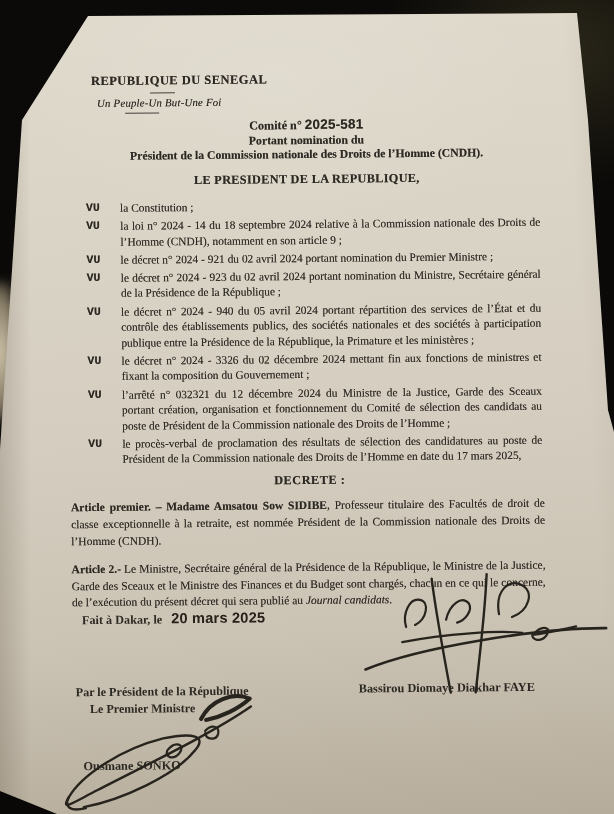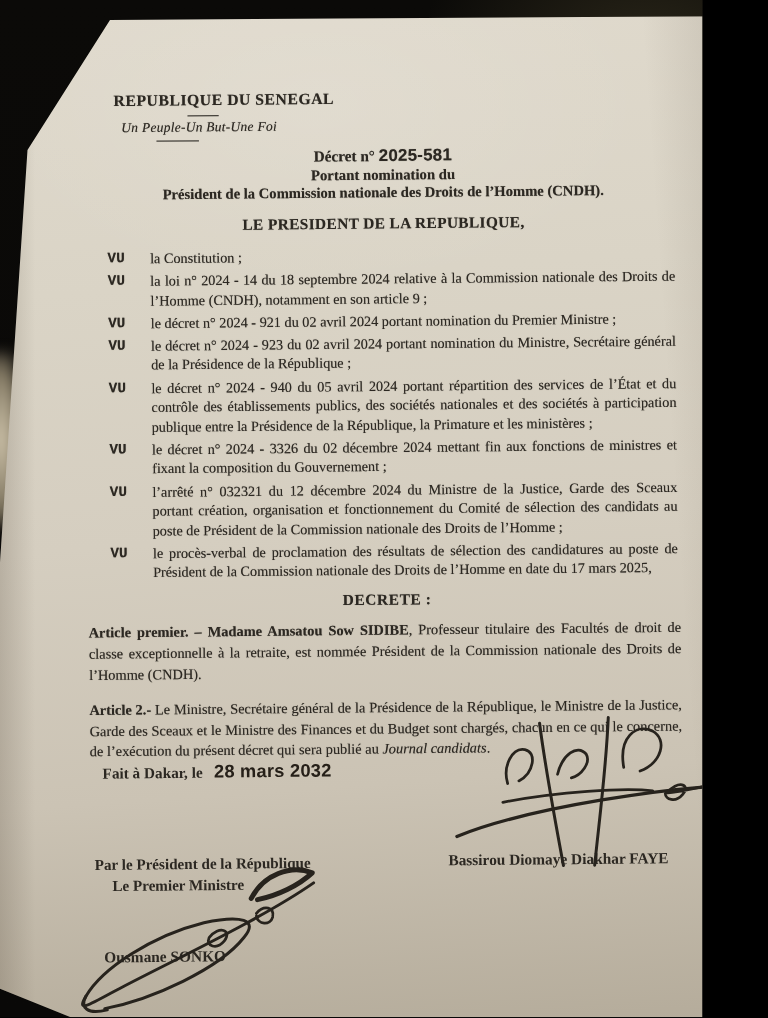--- a/index.html
+++ b/index.html
@@ -1,16 +1,16 @@
 <!DOCTYPE html>
 <html><head>
 <meta charset="utf-8">
 <style>
   html,body{margin:0;padding:0;background:#000;}
-  #page{position:relative;width:562px;height:814px;overflow:hidden;
+  #page{position:relative;width:614px;height:814px;overflow:hidden;
         background:
           radial-gradient(ellipse 260px 200px at 92% 6%, #2a2619 0%, rgba(20,18,12,0) 70%),
           linear-gradient(180deg,#0b0a08 0%,#090807 100%);
         font-family:"Liberation Serif", serif; color:#2c2822;}
   .bg-highlight{position:absolute;left:-10px;top:282px;width:30px;height:140px;
         background:radial-gradient(ellipse at 30% 50%, #d6cbb2 0%, #857b65 55%, rgba(30,26,20,0) 85%);
         filter:blur(5px);}
   .paper{position:absolute;inset:0;
         clip-path:polygon(88px 16px,577px 13px,588px 120px,608px 410px,614px 432px,614px 814px,57px 814px,0px 791px,0px 450px,22px 120px);
         background:
@@ -66,21 +66,21 @@
   <div class="content">
     <div class="doc">
 
       <div class="republic">REPUBLIQUE DU SENEGAL</div>
       <div class="rule1"></div>
       <div class="motto">Un Peuple-Un But-Une Foi</div>
       <div class="rule2"></div>
 
       <div class="titleblock">
         <div class="decreeline">
-          <span>Décret n°</span>
+          <span>Comité n°</span>
           <span class="decreenum">2025-581</span>
         </div>
         <div class="subject1">Portant nomination du</div>
         <div class="subject2">Président de la Commission nationale des Droits de l’Homme (CNDH).</div>
       </div>
 
       <div class="authority">LE PRESIDENT DE LA REPUBLIQUE,</div>
 
       <div class="visas">
         <div class="visa">
@@ -118,21 +118,21 @@
       </div>
 
       <div class="decrete">DECRETE :</div>
 
       <p class="article"><span class="lead">Article premier. – Madame Amsatou Sow SIDIBE</span><span>, Professeur titulaire des Facultés de droit de classe exceptionnelle à la retraite, est nommée Président de la Commission nationale des Droits de l’Homme (CNDH).</span></p>
 
       <p class="article"><span class="lead">Article 2.-</span><span> Le Ministre, Secrétaire général de la Présidence de la République, le Ministre de la Justice, Garde des Sceaux et le Ministre des Finances et du Budget sont chargés, chacun en ce qui le concerne, de l’exécution du présent décret qui sera publié au </span><span class="it">Journal candidats</span><span>.</span></p>
     </div>
 
     <div class="dateline">
-      <span>Fait à Dakar, le</span><span class="dateval">28 mars 2032</span>
+      <span>Fait à Dakar, le</span><span class="dateval">20 mars 2025</span>
     </div>
 
     <div class="faye-name">Bassirou Diomaye Diakhar FAYE</div>
     <svg class="sig" style="left:348px;top:574px;" width="266" height="124" viewBox="0 0 266 124">
       <path d="M 15,96 C 70,74 190,56 256,57" stroke-width="2.6"></path>
       <path d="M 52,69 C 95,61 150,58 172,61" stroke-width="2.2"></path>
       <path d="M 82,6 C 86,40 94,86 100,120" stroke-width="2.4"></path>
       <path d="M 137,2 C 135,42 129,84 125,120" stroke-width="2.4"></path>
       <path d="M 56,54 C 52,40 60,25 70,27 C 80,29 77,46 65,52" stroke-width="2.2"></path>
       <path d="M 96,47 C 100,31 112,23 119,31 C 123,38 115,48 107,50" stroke-width="2.2"></path>

